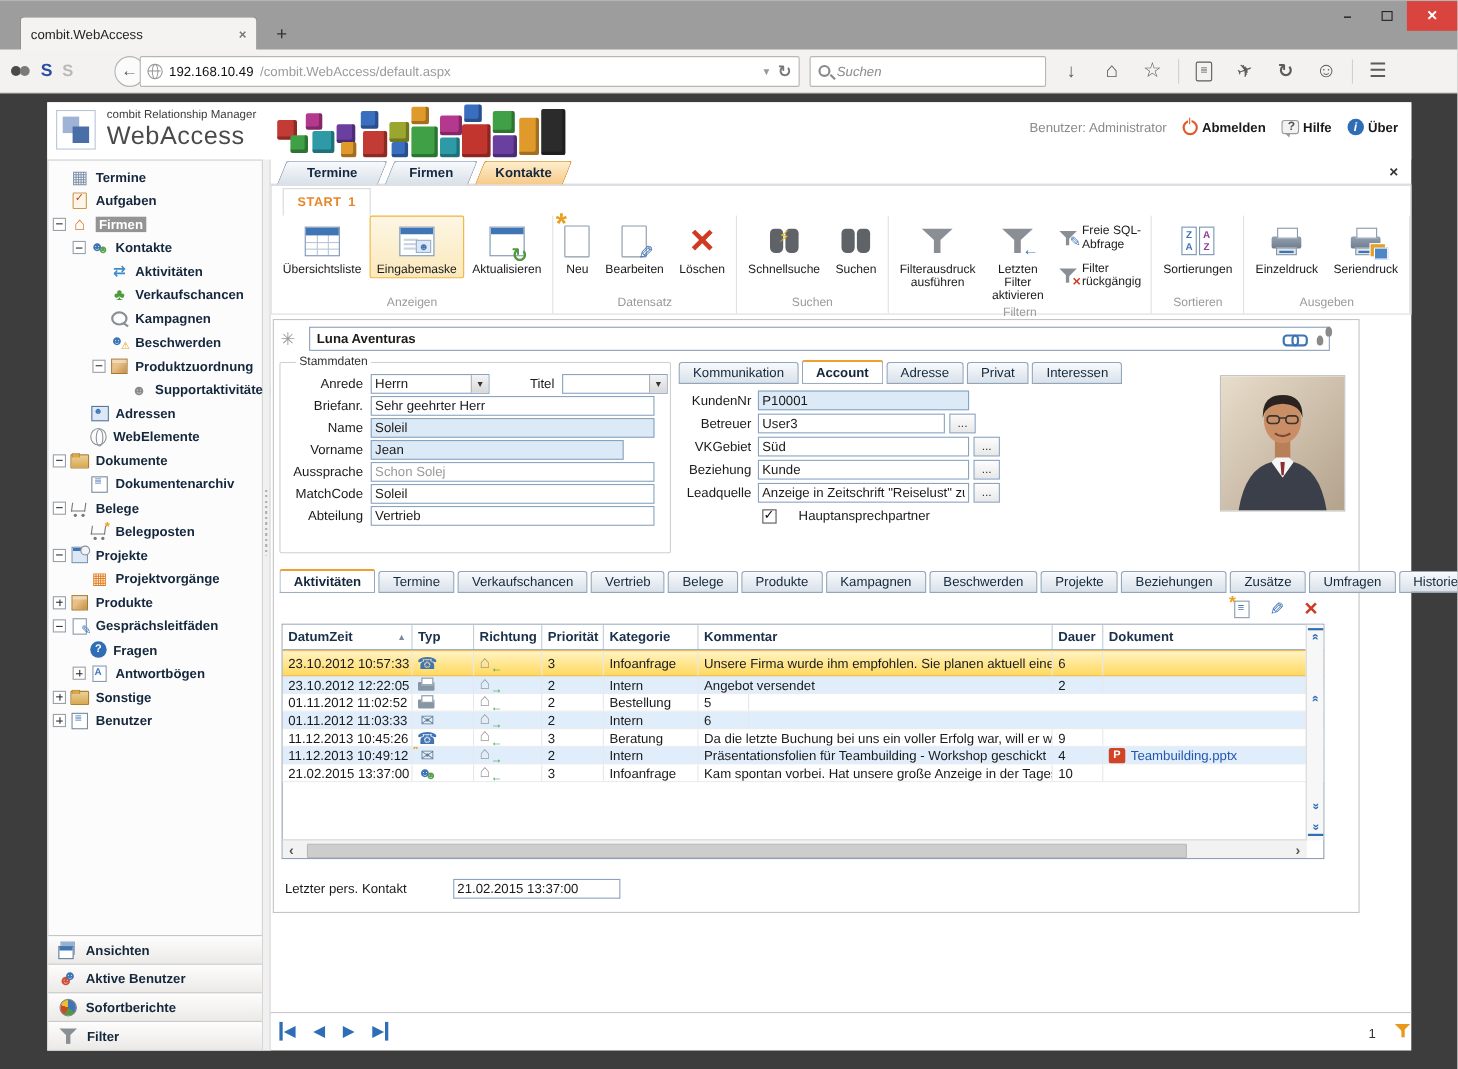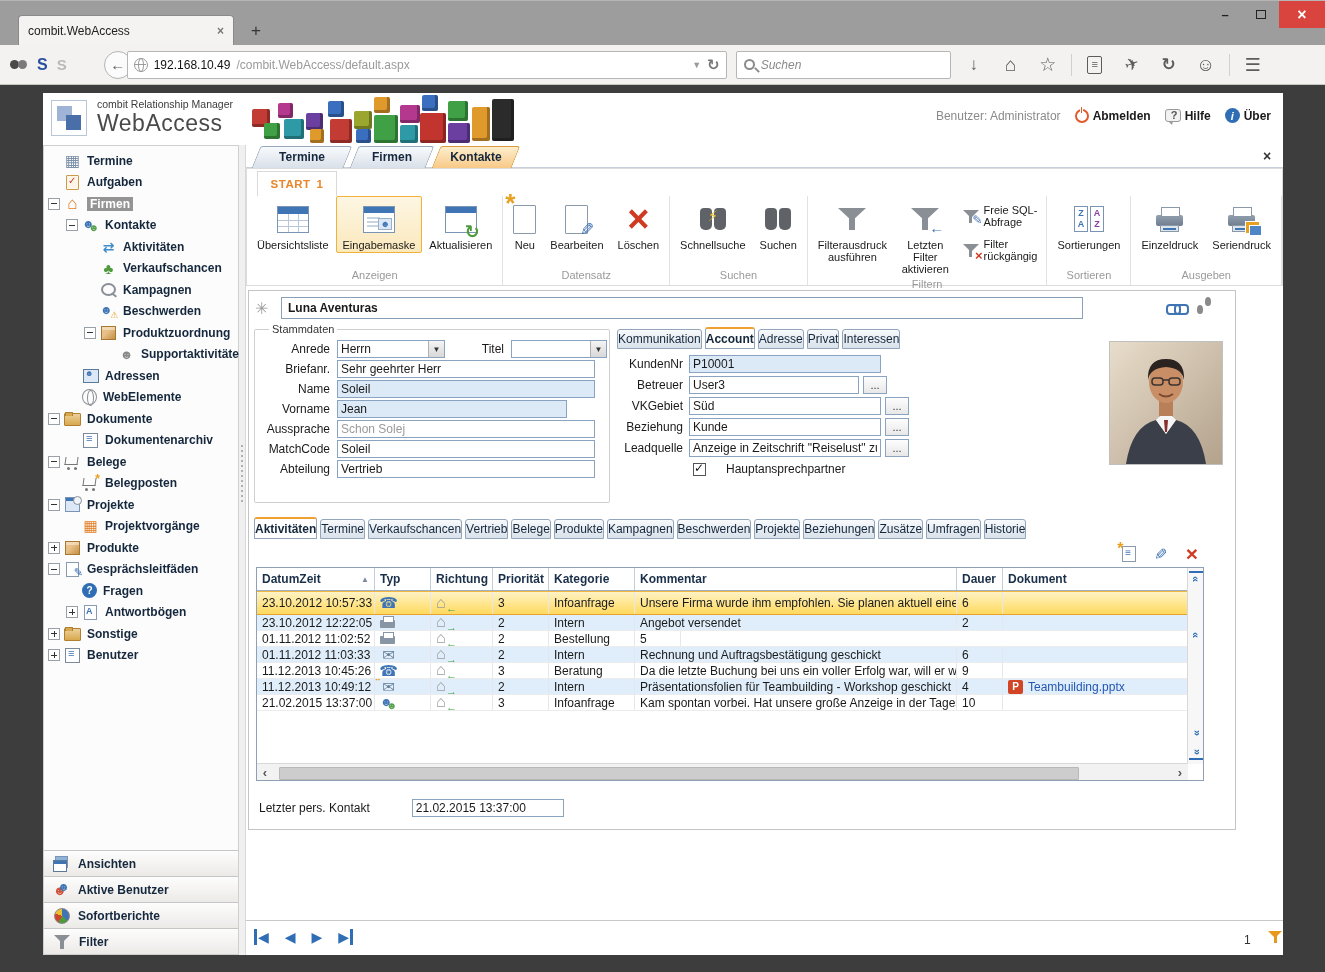--- a/index.html
+++ b/index.html
@@ -229,41 +229,41 @@
   .ric-print::before{content:"";position:absolute;left:2px;top:10px;width:27px;height:11px;background:linear-gradient(#94a1b0,#6e7c8e);border-radius:2px}
   .ric-print::after{content:"";position:absolute;left:7px;top:2px;width:17px;height:8px;background:#fff;border:1px solid #8b98a8}
   .ric-print i.tray{position:absolute;left:6px;bottom:1px;width:19px;height:7px;background:#dce4ec;border:1px solid #8b98a8}
   .ric-print i.tray::before{content:"";position:absolute;left:2px;top:2px;width:13px;height:2px;background:#3f74b5}
   .ric-print i.photos{position:absolute;right:-4px;bottom:-3px;width:13px;height:11px;background:#4f86c6;border:1px solid #fff;box-shadow:-3px -3px 0 #e8a020,-3px -3px 0 1px #fff}
 
   
   .recbox{position:absolute;left:2px;top:145px;width:988px;height:540px;border:1px solid #c4c4c4;background:#fff}
   .gearico{position:absolute;left:6px;top:8px;color:#9a9a9a;font-size:16px;font-weight:bold}
   .gearico::before{content:"✳"}
-  .titlefield{position:absolute;left:32px;top:6px;width:802px;height:22px;border:1px solid #8aa0b8;display:flex;align-items:center;padding:0 6px;font-weight:bold;background:#fff}
+  .titlefield{position:absolute;left:32px;top:6px;width:928px;height:22px;border:1px solid #8aa0b8;display:flex;align-items:center;padding:0 6px;font-weight:bold;background:#fff}
   .i-link{position:absolute;left:917px;top:10px;width:20px;height:14px}
   .i-link::before,.i-link::after{content:"";position:absolute;width:11px;height:7px;border:2.5px solid #3f74b5;border-radius:4px;top:3px}
   .i-link::before{left:0}.i-link::after{left:8px}
   .i-steps{position:absolute;left:947px;top:6px;width:16px;height:18px}
   .i-steps::before,.i-steps::after{content:"";position:absolute;width:6px;height:9px;background:#8a8a8a;border-radius:50% 50% 45% 45%}
   .i-steps::before{left:1px;top:8px}.i-steps::after{left:9px;top:0}
 
   fieldset.stamm{position:absolute;left:5px;top:32px;width:356px;height:180px;border:1px solid #cfcfcf;border-radius:2px;padding:4px 0 0}
   fieldset.stamm legend{font-size:11px;color:#333;margin-left:14px;padding:0 3px}
   .frow{display:flex;align-items:center;height:20px;margin-bottom:0}
   .flab{width:82px;text-align:right;padding-right:7px;color:#1a1a1a;flex:none}
   .fin{height:18px;border:1px solid #89a3c0;font-size:12px;font-family:inherit;padding:0 3px;background:#fff;color:#1a1a1a;outline:none}
   .fin.blue{background:#dce9f7}
   .fin.ghost{color:#9a9a9a}
   .select{height:18px;border:1px solid #89a3c0;background:#fff;display:flex;align-items:center;position:relative;padding:0 18px 0 3px}
   .select .db{position:absolute;right:0;top:0;width:16px;height:16px;background:linear-gradient(#f4f4f4,#d8d8d8);border-left:1px solid #b0b0b0;display:flex;align-items:center;justify-content:center;font-size:8px;color:#333}
   .select .db::before{content:"▼"}
 
   .ptabs{position:absolute;left:368px;top:36px;display:flex;align-items:flex-end;gap:3px}
-  .tab{height:20px;padding:0 0;background:linear-gradient(#f8fafc,#d9e1ea);border:1px solid #93a5ba;border-radius:3px 3px 0 0;font-size:12px;color:#14273c;display:flex;align-items:center;cursor:pointer}
+  .tab{height:20px;padding:0 12px;background:linear-gradient(#f8fafc,#d9e1ea);border:1px solid #93a5ba;border-radius:3px 3px 0 0;font-size:12px;color:#14273c;display:flex;align-items:center;cursor:pointer}
   .tab.active{background:#fff;font-weight:bold;border-top:2px solid #f0a030;height:22px}
   .acc{position:absolute;left:368px;top:62px;width:470px}
   .arow{display:flex;align-items:center;height:21px}
   .alab{width:72px;text-align:right;padding-right:6px;flex:none}
   .dots{height:18px;width:24px;margin-left:4px;border:1px solid #89a3c0;background:linear-gradient(#fdfdfd,#e8e8e8);font-size:11px;line-height:10px;color:#333;cursor:pointer;font-family:inherit}
   .cbrow{display:flex;align-items:center;gap:20px;height:22px;padding-left:76px}
   .cb{width:13px;height:13px;border:1px solid #555;background:#fff;position:relative;flex:none;cursor:pointer}
   .cb::before{content:"✓";position:absolute;left:0px;top:-3px;font-size:12px;font-weight:bold;color:#111}
   .photo{position:absolute;left:860px;top:50px;width:114px;height:124px;border:1px solid #c0c0c0}
 
@@ -968,21 +968,20 @@
         <div class="grow blue">
           <div class="gc c0">01.11.2012 11:03:33</div>
           <div class="gc c1">
                 <span class="ico t-mail"></span>
               </div>
           <div class="gc c2">
                 <span class="dir out"></span>
               </div>
           <div class="gc c3">2</div>
           <div class="gc c4">Intern</div>
-          <div class="gc c5">Rechnung und Auftragsbestätigung geschickt</div>
           <div class="gc c6">6</div>
           <div class="gc c7"></div>
         </div>
         <div class="grow">
           <div class="gc c0">11.12.2013 10:45:26</div>
           <div class="gc c1">
                 <span class="ico t-phone"></span>
               </div>
           <div class="gc c2">
                 <span class="dir in"></span>

